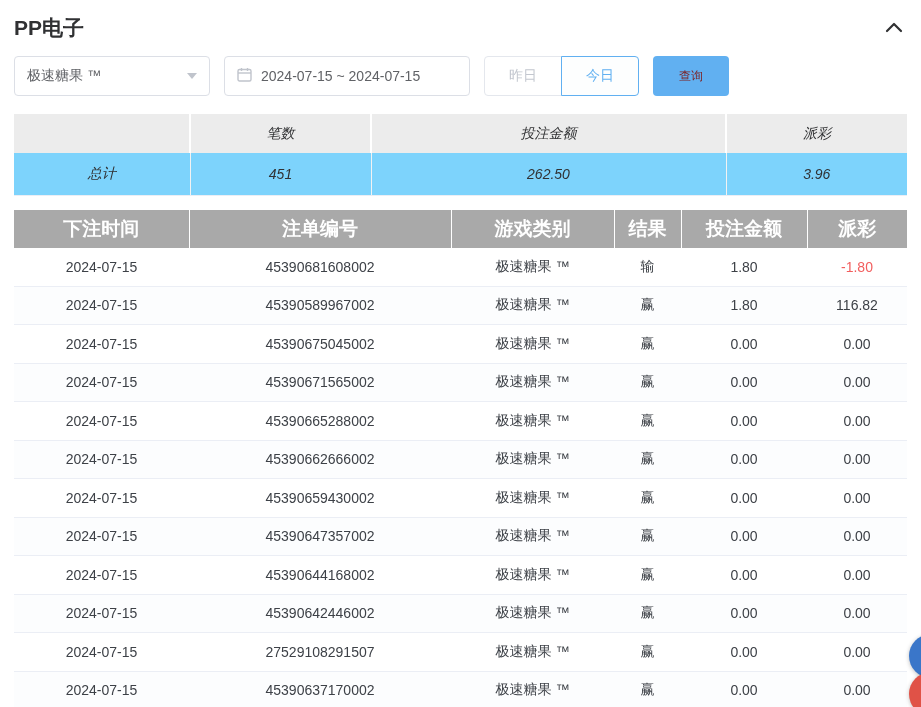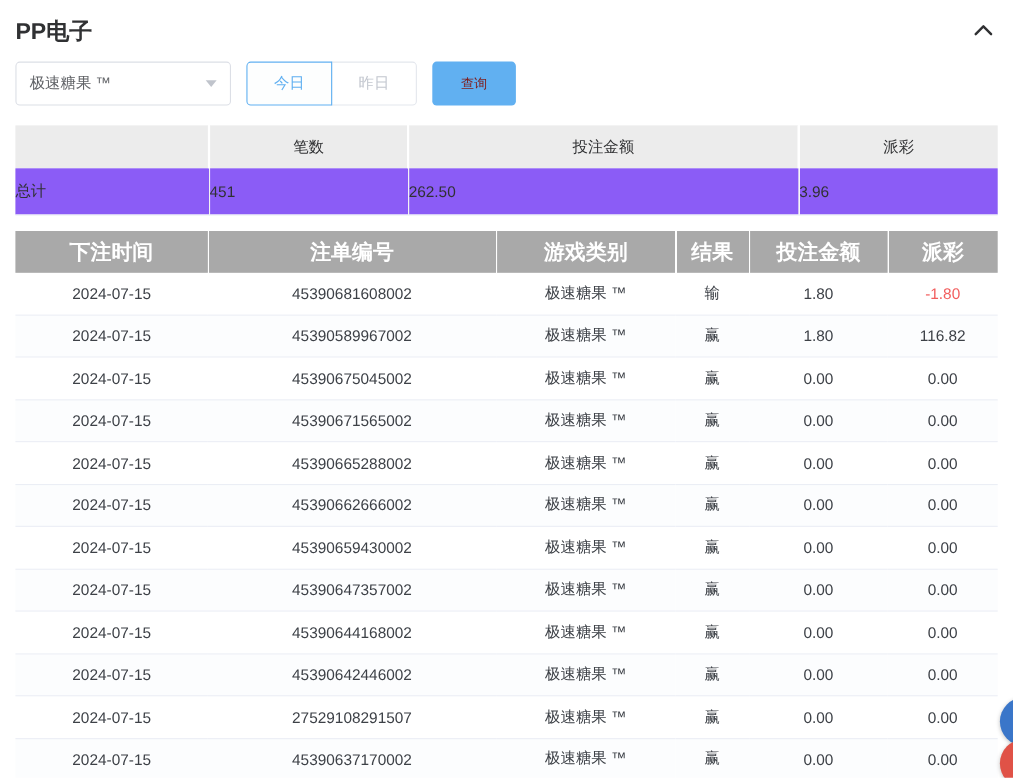--- a/index.html
+++ b/index.html
@@ -49,28 +49,28 @@
   .search-btn {
     margin-left: 14px; width: 76px; height: 40px; border: none; border-radius: 4px;
     background: #61b0f1; color: #7f1d1d; font-size: 12px; cursor: pointer;
     font-family: inherit;
   }
 
   
   table { border-collapse: collapse; width: 893px; table-layout: fixed; }
   td, th { overflow: hidden; white-space: nowrap; }
 
-  .summary-table { margin-top: 18px; }
+  .summary-table { margin-top: 18px; font-style: italic; }
   .summary-table th {
     background: #ececec; height: 39px; font-weight: normal; font-size: 14px;
     color: #303133; text-align: center; border-right: 2px solid #ffffff;
   }
   .summary-table th:last-child { border-right: none; }
   .summary-table td {
-    height: 42px; text-align: left; color: #303133; background: #8b5cf6;
+    height: 42px; text-align: center; color: #303133; background: #7dd3fc;
     border-bottom: 1px solid #ebeef5; border-right: 1px solid #f2f2f2;
   }
   .summary-table td:last-child { border-right: none; }
 
   .detail-table { margin-top: 14px; }
   .detail-table th {
     background: #a9a9a9; color: #ffffff; font-weight: bold; font-size: 19px;
     height: 38px; text-align: center; border-right: 1px solid rgba(255,255,255,0.45);
   }
   .detail-table th:last-child { border-right: none; }
@@ -103,24 +103,35 @@
   </div>
 </div>
 
 <div class="filter-bar">
 
   <div class="select-box">
     <span>极速糖果 ™</span>
     <span class="select-caret"></span>
   </div>
 
+  <div class="date-box">
+    <span>
+      <svg width="15" height="15" viewBox="0 0 15 15">
+          <rect x="1" y="2.5" width="13" height="11.5" rx="1.5" fill="none" stroke="#c0c4cc" stroke-width="1.4"></rect>
+          <line x1="1" y1="6" x2="14" y2="6" stroke="#c0c4cc" stroke-width="1.4"></line>
+          <line x1="4.5" y1="1" x2="4.5" y2="4" stroke="#c0c4cc" stroke-width="1.4"></line>
+          <line x1="10.5" y1="1" x2="10.5" y2="4" stroke="#c0c4cc" stroke-width="1.4"></line>
+        </svg>
+    </span>
+    <span>2024-07-15 ~ 2024-07-15</span>
+  </div>
 
   <div class="range-group">
+    <button class="range-btn">昨日</button>
     <button class="range-btn active">今日</button>
-    <button class="range-btn">昨日</button>
   </div>
 
   <button class="search-btn">查询</button>
 </div>
 
 <table class="summary-table">
   <colgroup>
       <col style="width:176px">
       <col style="width:181px">
       <col style="width:355px">

